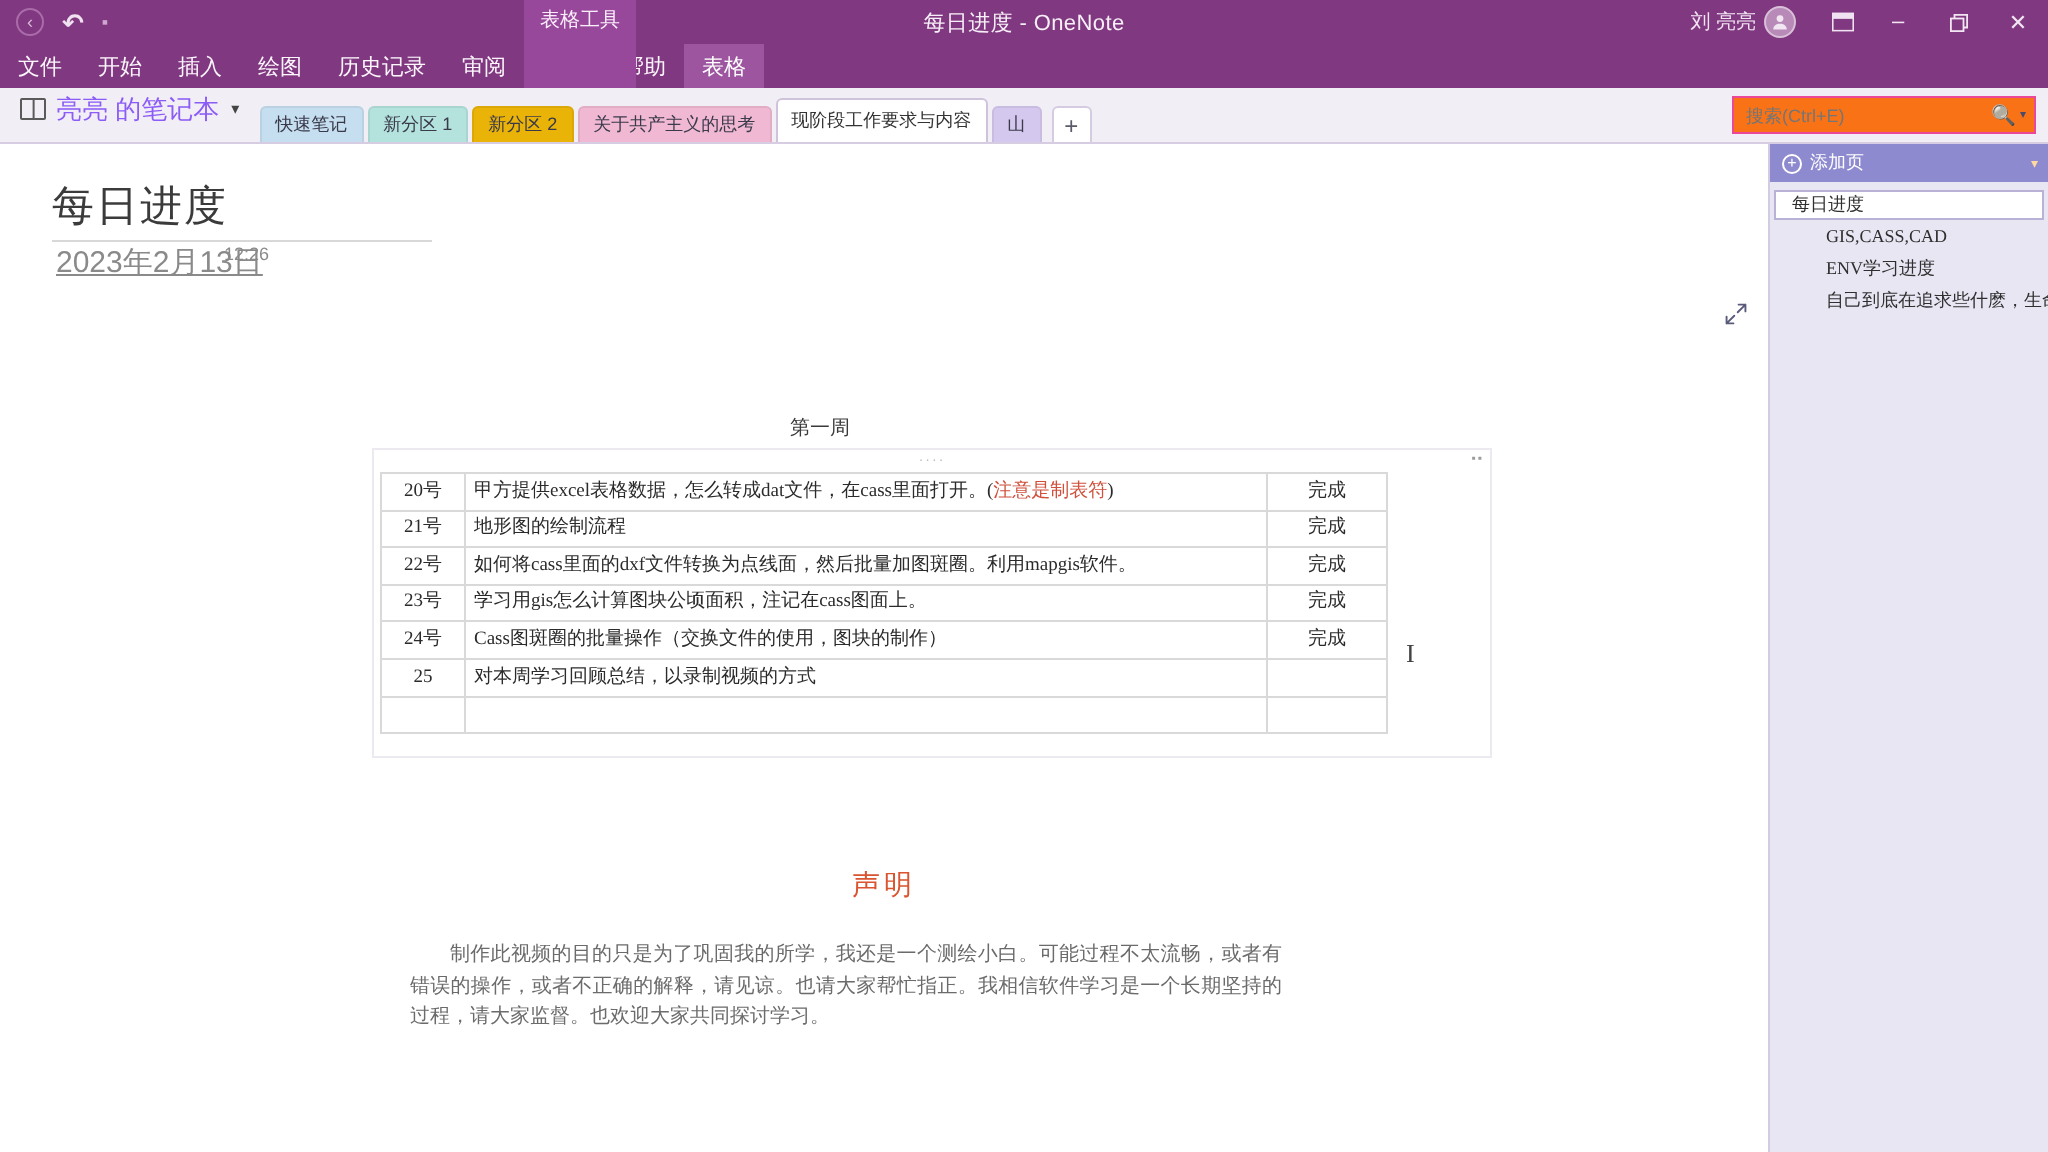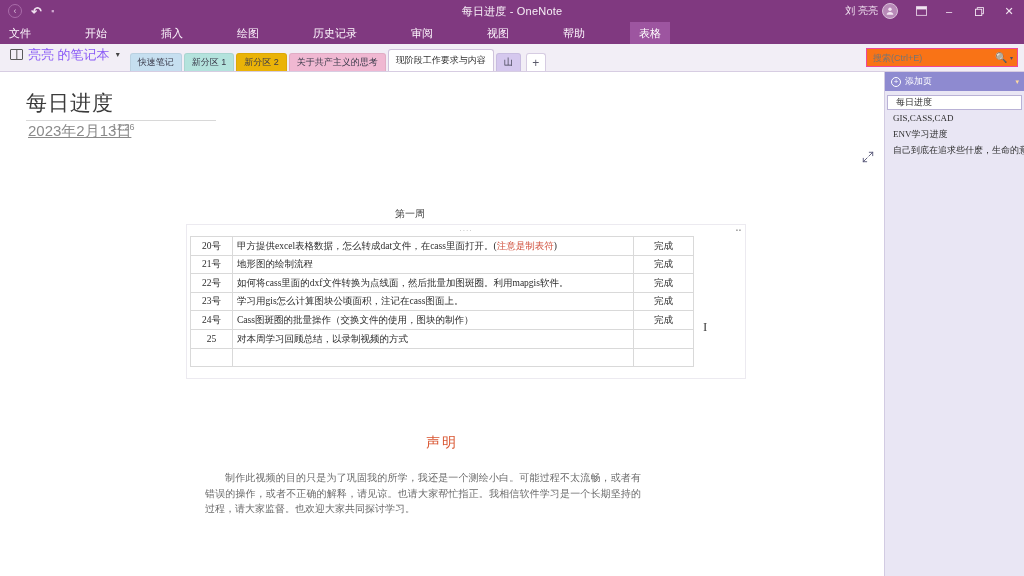--- a/index.html
+++ b/index.html
@@ -57,21 +57,21 @@
     display: flex; align-items: center; justify-content: center;
     color: #f2e6f2; font-size: 11px;
   }
   .tb-ribbonbtn { width: 26px; }
 
   
   .menubar {
     position: absolute; left: 0; top: 22px;
     width: 1024px; height: 22px;
     background: #803980;
-    display: flex; align-items: center; gap: 36px;
+    display: flex; align-items: center;
   }
   .menu-item {
     height: 22px; padding: 0 9px;
     display: flex; align-items: center;
     color: #fdf6fd; font-size: 11px;
   }
   .menu-item.active-tool {
     background: #9d55a0; color: #fff;
   }
   .tooltool {
@@ -273,20 +273,21 @@
   .addpage .caret {
     position: absolute; right: 6px; font-size: 7px; color: #ffd9a0;
   }
   .pglist { padding-top: 4px; }
   .pg {
     height: 16px; display: flex; align-items: center;
     padding-left: 8px; padding-right: 4px;
     font-size: 9px; color: #2f2f2f;
     white-space: nowrap; overflow: hidden;
     font-family: "Liberation Serif", serif;
+    margin-left: 20px;
   }
   .pg.selected {
     background: #ffffff;
     border: 1px solid #b9b2d6;
     margin: 0 2px;
     height: 15px;
   }
 </style>
 </head>
 <body>
@@ -330,20 +331,21 @@
     <div class="menu-item">开始</div>
     <div class="menu-item">插入</div>
     <div class="menu-item">绘图</div>
     <div class="menu-item">历史记录</div>
     <div class="menu-item">审阅</div>
     <div class="menu-item">视图</div>
     <div class="menu-item">帮助</div>
     <div class="menu-item active-tool">表格</div>
   </div>
 
+  <div class="tooltool">表格工具</div>
 
   <div class="navbar">
     <div class="notebook">
       <span class="nb-icon"></span>
       <span class="nb-name">亮亮 的笔记本</span>
       <span class="nb-caret">▾</span>
     </div>
 
     <div class="sections">
       <div class="sec" style="background:#c6dff0">快速笔记</div>

